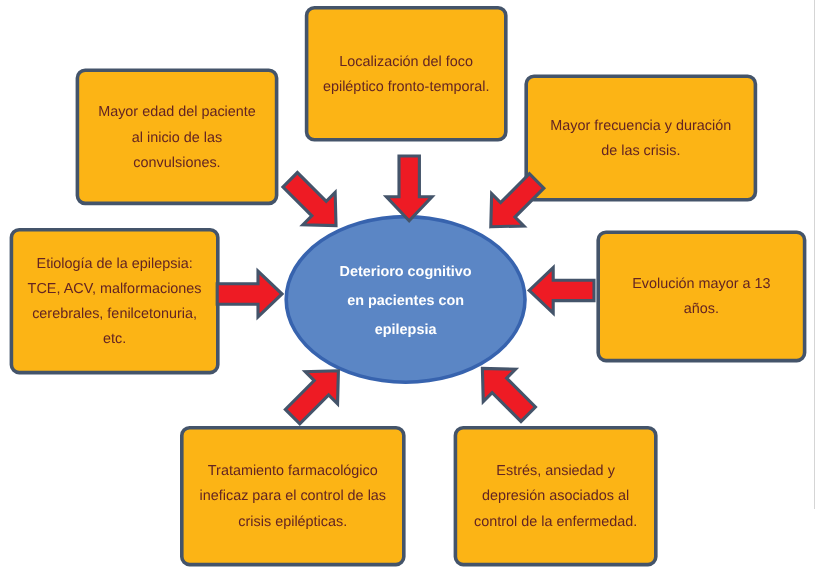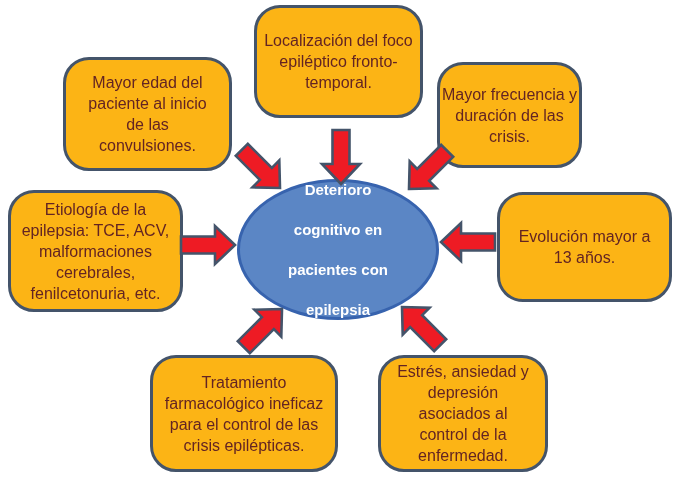--- a/index.html
+++ b/index.html
@@ -20,39 +20,39 @@
     background:var(--bg);
     overflow:hidden;
     font-family:"Liberation Sans","DejaVu Sans",sans-serif;
     margin:0 auto;
   }
   .factor-box{
     position:absolute;
     box-sizing:border-box;
     background:var(--box-fill);
     border:3px solid var(--box-border);
-    border-radius:26px;
+    border-radius:8px;
     display:flex;align-items:center;justify-content:center;
     text-align:center;
     color:var(--box-text);
-    font-size:16px;line-height:21px;
+    font-size:12px;line-height:21px;
     font-weight:400;
   }
   .factor-box .lbl{display:block;margin:0 auto;}
   .ellipse{
     position:absolute;
     left:237px;top:179px;width:202px;height:141px;
     box-sizing:border-box;
     background:var(--ellipse-fill);
     border:3.5px solid var(--ellipse-border);
     border-radius:50%;
     display:flex;align-items:center;justify-content:flex-end;
     text-align:center;
     color:var(--center-text);
-    font-size:15px;font-weight:700;line-height:40px;
+    font-size:12px;font-weight:700;line-height:24px;
     z-index:1;
   }
   .ellipse .lbl{display:block;max-width:112px;margin:0 auto;}
   svg.arrow-layer{
     position:absolute;left:0;top:0;z-index:2;
     pointer-events:none;
   }
   .arrow{
     fill:var(--arrow-fill);
     stroke:var(--arrow-border);
@@ -66,21 +66,21 @@
 <div class="canvas">
 
   <div class="factor-box" style="left:63px;top:57px;width:169px;height:114px;">
     <span class="lbl" style="max-width:140px;">Mayor edad del paciente al inicio de las convulsiones.</span>
   </div>
 
   <div class="factor-box" style="left:254px;top:5px;width:169px;height:113px;">
     <span class="lbl" style="max-width:152px;">Localización del foco epiléptico fronto-temporal.</span>
   </div>
 
-  <div class="factor-box" style="left:437px;top:62px;width:145px;height:106px;">
+  <div class="factor-box" style="left:437px;top:62px;width:194px;height:106px;">
     <span class="lbl" style="max-width:158px;">Mayor frecuencia y duración de las crisis.</span>
   </div>
 
   <div class="factor-box" style="left:8px;top:190px;width:175px;height:122px;">
     <span class="lbl" style="max-width:150px;">Etiología de la epilepsia: TCE, ACV, malformaciones cerebrales, fenilcetonuria, etc.</span>
   </div>
 
   <div class="factor-box" style="left:497px;top:192px;width:175px;height:110px;">
     <span class="lbl" style="max-width:142px;">Evolución mayor a 13 años.</span>
   </div>

